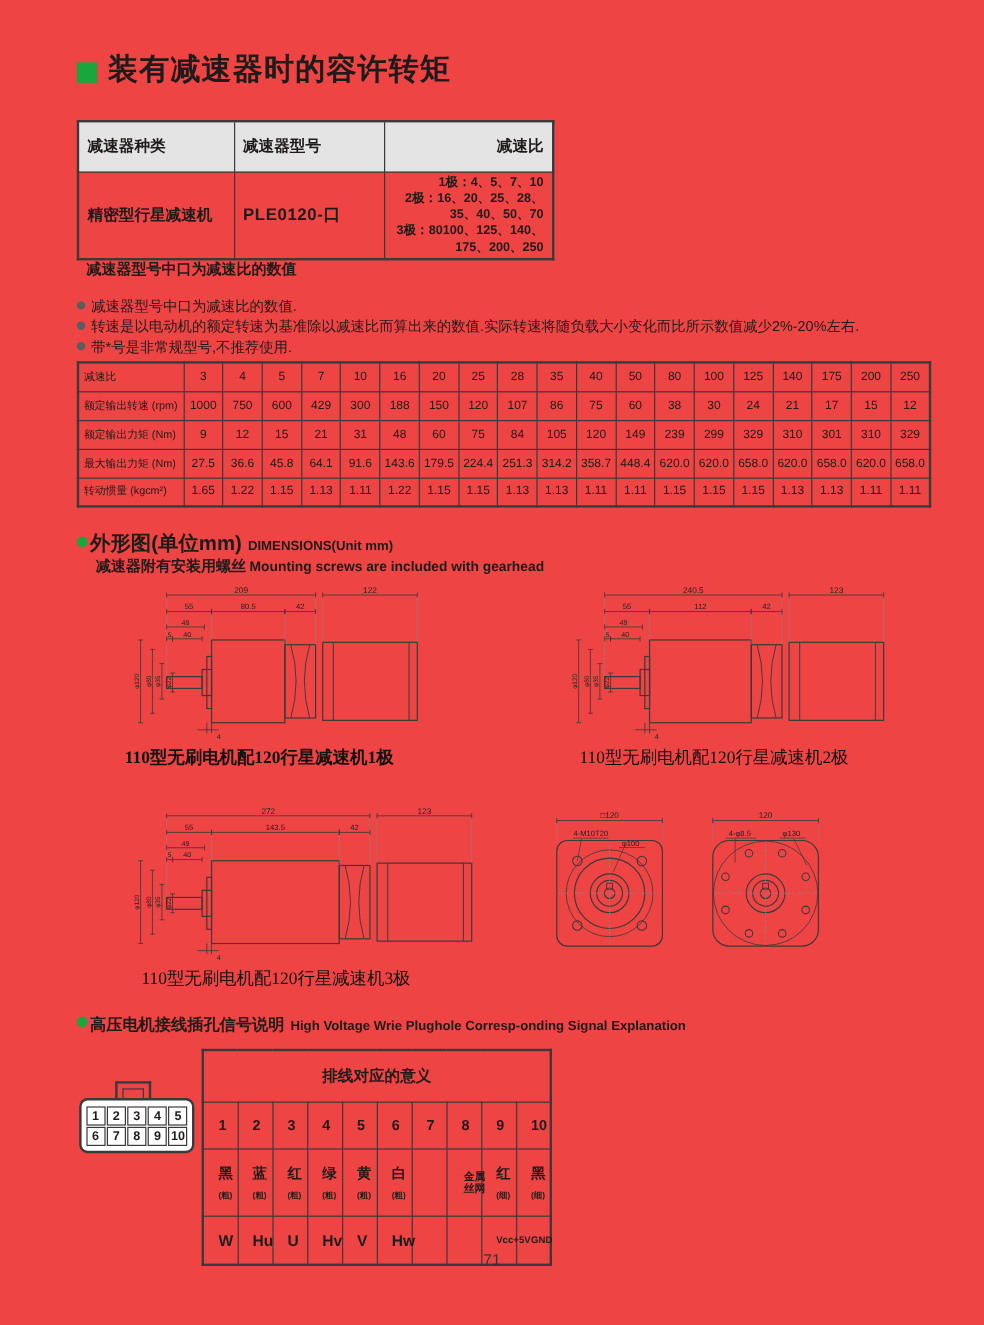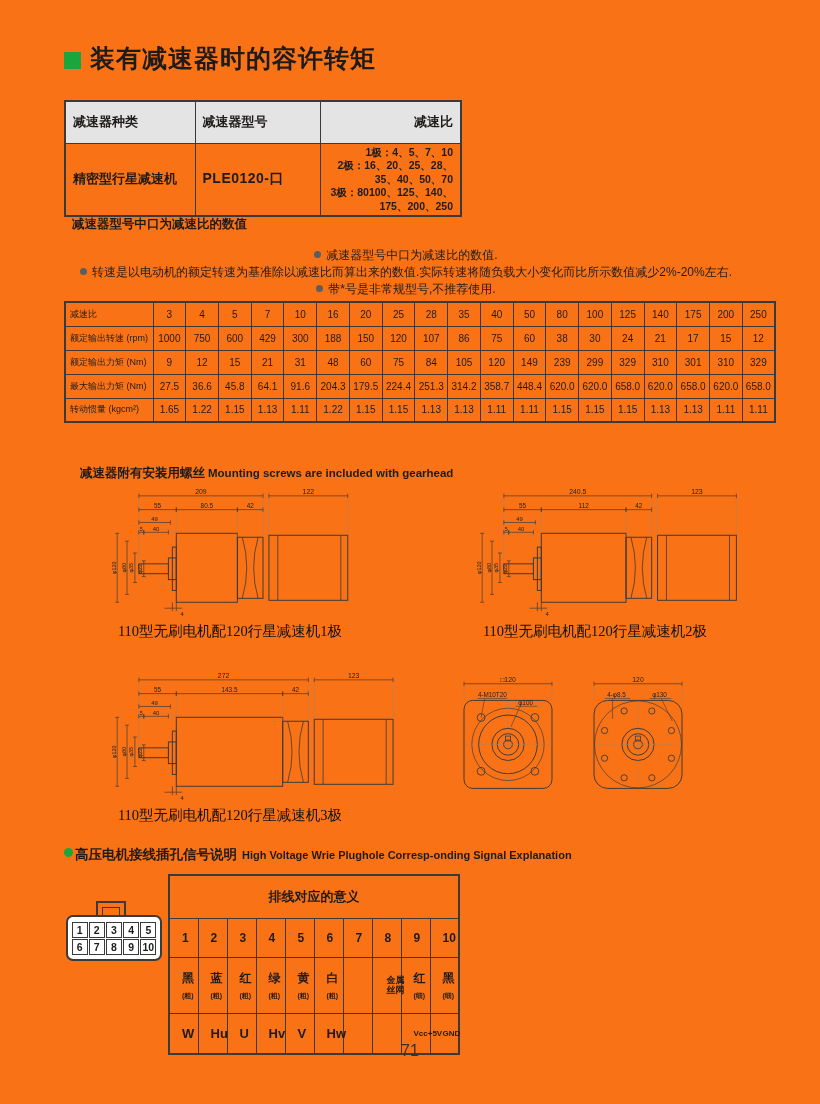--- a/index.html
+++ b/index.html
@@ -1,38 +1,38 @@
 <!DOCTYPE html>
 <html style="--green: #19a63c;"><head>
 <meta charset="utf-8">
 <style>
   :root { --green:#19a63c; --ink:#1f1b1b; --line:#3a3a3a; }
   * { margin:0; padding:0; box-sizing:border-box; }
   body { background:#ffffff; }
-  .page { position:relative; width:820px; height:1104px; background:#f97316;
+  .page { position:relative; width:820px; height:1104px; background:#ef4444;
           font-family:"Liberation Sans",sans-serif; color:var(--ink); overflow:hidden; }
 
   
   .title-block { position:absolute; left:64px; top:44px; }
   .green-sq { position:absolute; left:0; top:8px; width:17px; height:17px; background:var(--green); }
   .cn-title { margin-left:26px; font-size:25px; font-weight:bold; letter-spacing:1px; line-height:28px; }
   .en-title { margin-left:26px; font-size:15px; font-weight:bold; letter-spacing:0.2px; }
 
   
   .ghead-table { position:absolute; left:64px; top:100px; width:396px; border-collapse:collapse; table-layout:fixed; border:2px solid var(--line); }
   .ghead-table th, .ghead-table td { border:1px solid var(--line); font-size:13px; padding:2px 7px; vertical-align:middle; }
   .ghead-table thead th { background:#e4e4e4; height:42px; text-align:left; font-weight:bold; }
   .ghead-table thead th.num { text-align:right; }
   .ghead-table tbody td { height:72px; font-weight:bold;margin-top:43px; }
   .ghead-table .model { font-size:14px; letter-spacing:0.5px; }
   .ratios { font-size:10.5px; line-height:13.5px; text-align:right; font-weight:bold; }
   .tbl-footnote { position:absolute; left:72px; top:216px; font-size:12.5px; font-weight:bold; }
 
   
-  .notes { position:absolute; left:80px; top:247px; list-style:none;text-align:center; }
+  .notes { position:absolute; left:64px; top:247px; list-style:none; }
   .notes li { font-size:12px; line-height:17px; }
   .note-dot { display:inline-block; width:7px; height:7px; border-radius:50%; background:#5d5d5d; margin-right:5px; vertical-align:1px; }
 
   
   .spec-table { position:absolute; left:64px; top:301px; width:712px; border-collapse:collapse; table-layout:fixed; border:2px solid var(--line); }
   .spec-table td { border:1px solid var(--line); height:24px; text-align:center; font-size:10px; padding:0 1px; }
   .spec-table td.lbl { width:88px; text-align:left; padding-left:4px; font-size:9px; white-space:nowrap; }
 
   
   .sec-heading { position:absolute; left:64px; }
@@ -58,21 +58,21 @@
   .sig-table { position:absolute; left:168px; top:874px; width:292px; border-collapse:collapse; table-layout:fixed; border:2px solid var(--line); }
   .sig-table td { border:1px solid var(--line); text-align:center; padding:12px; }
   .sig-title { font-size:13px; font-weight:bold; height:21px; }
   .sig-pin { font-size:12px; font-weight:bold; height:21px; }
   .sig-wire { height:37px; font-size:12px; font-weight:bold; }
   .sig-wire .sub { font-size:7px; }
   .sig-wire .tiny { font-size:9px; line-height:10px; display:inline-block; width:22px; }
   .sig-sig { height:22px; font-size:13px; font-weight:bold; }
   .sig-sig.small { font-size:8px; }
 
-  .page-number { position:absolute; left:0; right:0; top:1042px; text-align:center; font-size:16px; color:#333; }
+  .page-number { position:absolute; left:0; right:0; top:1042px; text-align:center; font-size:13px; color:#333; }
 </style>
 </head>
 <body>
 
 <div class="page">
 
   <div class="title-block">
     <span class="green-sq"></span>
     <div class="cn-title">装有减速器时的容许转矩</div>
   </div>
@@ -182,21 +182,21 @@
           <td>310</td>
           <td>329</td>
         </tr>
         <tr>
           <td class="lbl">最大输出力矩 (Nm)</td>
           <td>27.5</td>
           <td>36.6</td>
           <td>45.8</td>
           <td>64.1</td>
           <td>91.6</td>
-          <td>204.3</td>
+          <td>143.6</td>
           <td>179.5</td>
           <td>224.4</td>
           <td>251.3</td>
           <td>314.2</td>
           <td>358.7</td>
           <td>448.4</td>
           <td>620.0</td>
           <td>620.0</td>
           <td>658.0</td>
           <td>620.0</td>
@@ -222,20 +222,23 @@
           <td>1.15</td>
           <td>1.15</td>
           <td>1.13</td>
           <td>1.13</td>
           <td>1.11</td>
           <td>1.11</td>
         </tr>
       </tbody>
   </table>
 
+  <div class="sec-heading" style="top:441px;">
+    <span class="dot"></span><span class="cn">外形图(单位mm)</span><span class="en">DIMENSIONS(Unit mm)</span>
+  </div>
   <div class="sub-line">
     <span class="cn">减速器附有安装用螺丝</span><span class="en">Mounting screws are included with gearhead</span>
   </div>
 
   <svg id="sv0" class="sideview" style="left:60px; top:486px;" width="340" height="134" viewBox="0 0 345 136">
       <rect x="80" y="79" width="30" height="10" fill="none" stroke="#3a3a3a" stroke-width="1"></rect>
       <rect x="110" y="73" width="8" height="22" fill="none" stroke="#3a3a3a" stroke-width="1"></rect>
       <rect x="114" y="62" width="4" height="44" fill="none" stroke="#3a3a3a" stroke-width="1"></rect>
       <rect x="118" y="48" width="62" height="70" fill="none" stroke="#3a3a3a" stroke-width="1"></rect>
       <rect x="180" y="52" width="26" height="62" fill="none" stroke="#3a3a3a" stroke-width="1"></rect>
@@ -437,21 +440,21 @@
       <line x1="85" y1="76" x2="85" y2="92" stroke="#3a3a3a" stroke-width="0.7"></line>
       <line x1="83" y1="76" x2="87" y2="76" stroke="#3a3a3a" stroke-width="0.7"></line>
       <line x1="83" y1="92" x2="87" y2="92" stroke="#3a3a3a" stroke-width="0.7"></line>
       <text x="83.5" y="84" font-size="5.5" fill="#222" text-anchor="middle" transform="rotate(-90 83.5 84)">φ22</text>
       <line x1="114" y1="118" x2="114" y2="127" stroke="#3a3a3a" stroke-width="0.7"></line>
       <line x1="118" y1="118" x2="118" y2="127" stroke="#3a3a3a" stroke-width="0.7"></line>
       <line x1="106" y1="124" x2="124" y2="124" stroke="#3a3a3a" stroke-width="0.7"></line>
       <text x="124" y="132" font-size="6" fill="#222" text-anchor="middle">4</text>
     </svg>
 
-  <div class="caption" style="left:60px; top:622px;">110型无刷电机配120行星减速机1极</div>
+  <div class="caption" style="left:46px; top:622px;font-weight:bold;">110型无刷电机配120行星减速机1极</div>
   <div class="caption" style="left:425px; top:622px;">110型无刷电机配120行星减速机2极</div>
   <div class="caption" style="left:60px; top:806px;">110型无刷电机配120行星减速机3极</div>
 
   <svg id="fv0" class="frontview" style="left:448px; top:674px;" width="120" height="132" viewBox="0 0 120 135">
       <line x1="15" y1="12" x2="15" y2="27" stroke="#888" stroke-width="0.4"></line>
       <line x1="105" y1="12" x2="105" y2="27" stroke="#888" stroke-width="0.4"></line>
       <line x1="15" y1="10" x2="105" y2="10" stroke="#3a3a3a" stroke-width="0.7"></line>
       <line x1="15" y1="7.8" x2="15" y2="12.2" stroke="#3a3a3a" stroke-width="0.7"></line>
       <line x1="105" y1="7.8" x2="105" y2="12.2" stroke="#3a3a3a" stroke-width="0.7"></line>
       <text x="60" y="8.2" font-size="7" fill="#222" text-anchor="middle">□120</text>

